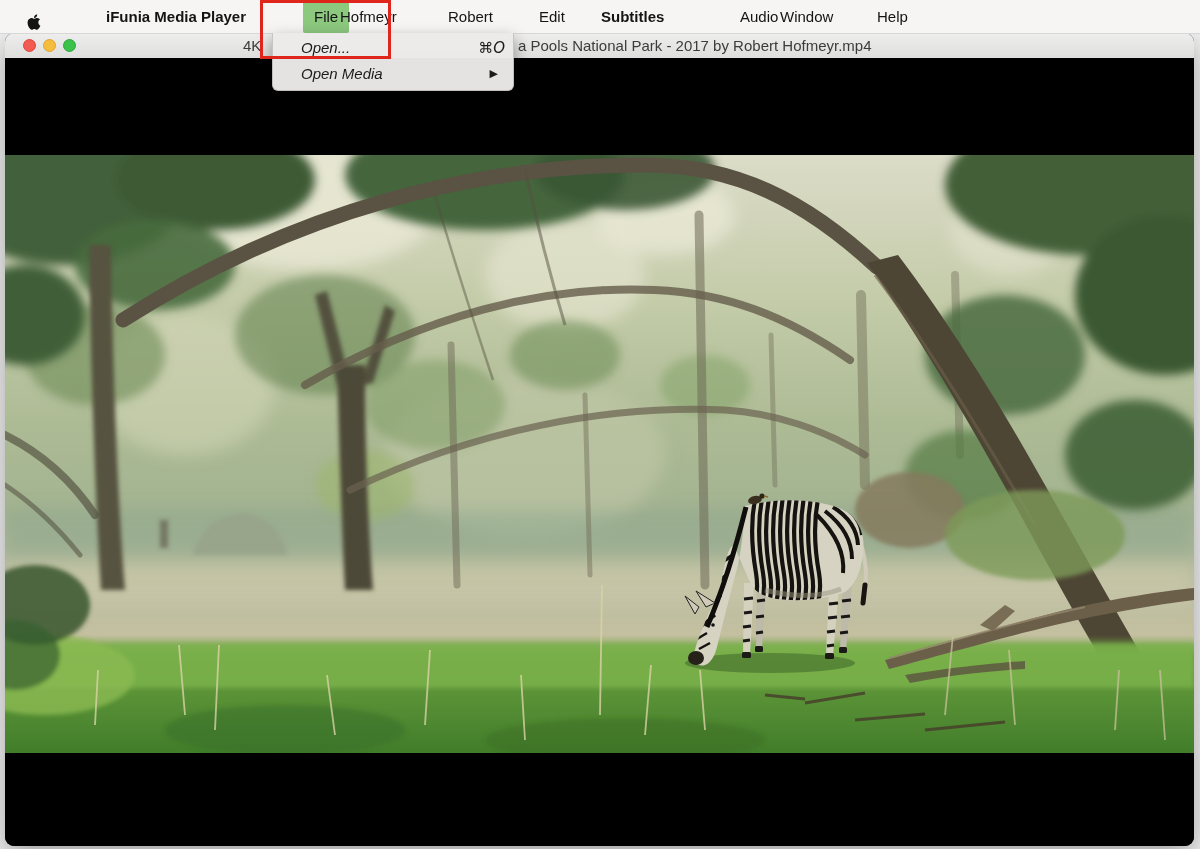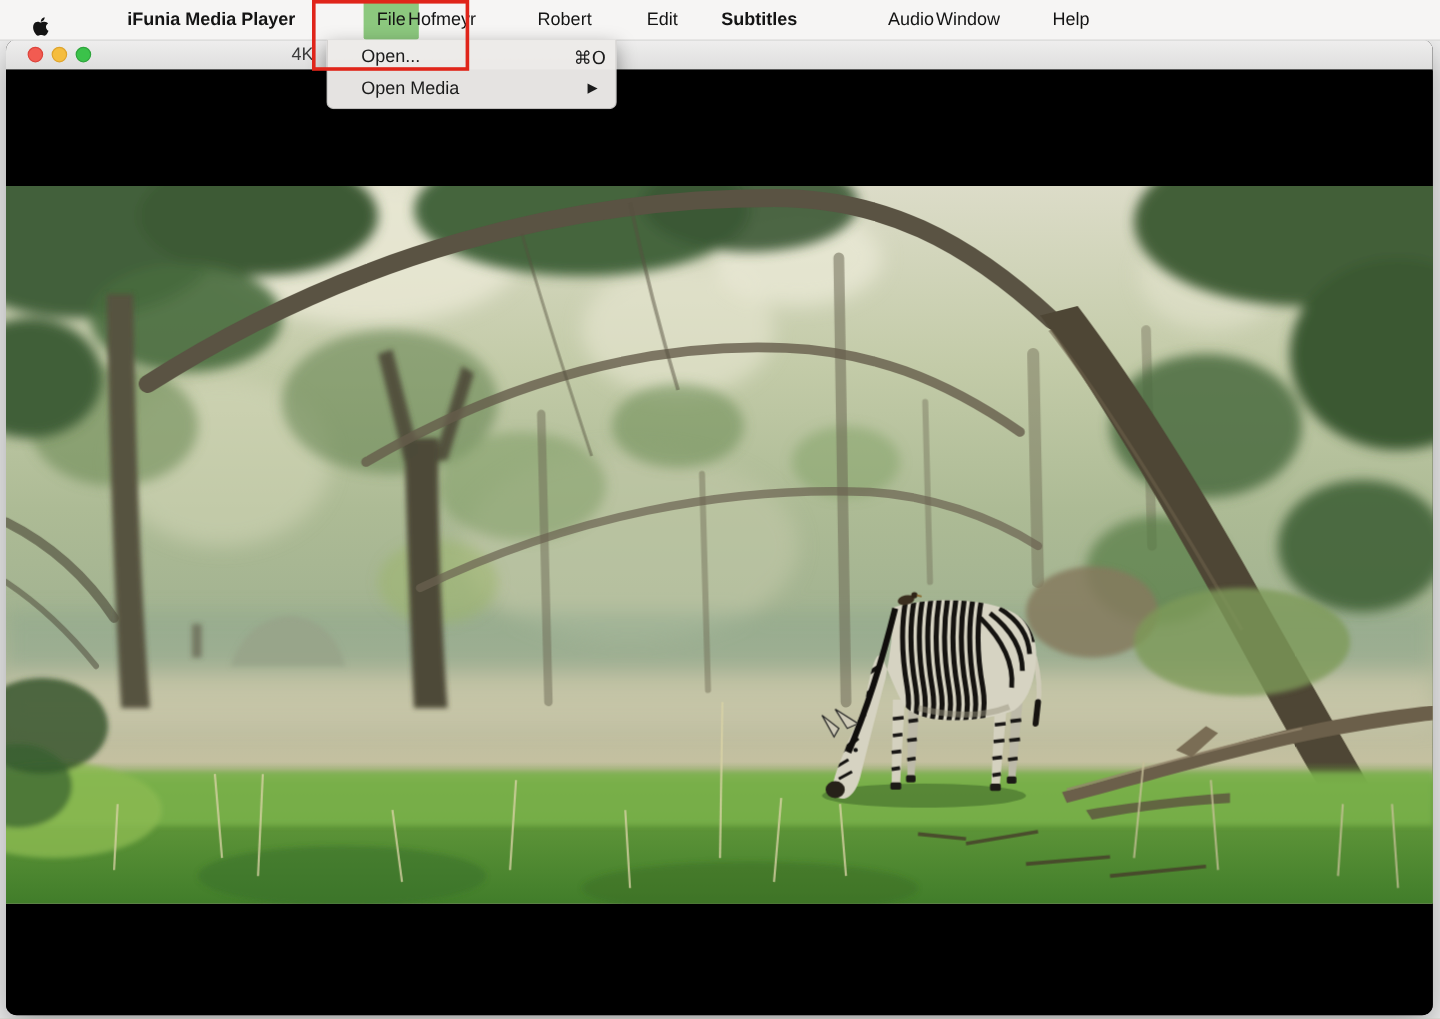--- a/index.html
+++ b/index.html
@@ -63,21 +63,21 @@
   .dropdown{
     position:absolute;left:272px;top:33px;width:242px;
     background:rgba(236,234,232,.97);
     border:1px solid rgba(0,0,0,.16);border-top:none;
     border-radius:1px 1px 6px 6px;
     box-shadow:0 6px 16px rgba(0,0,0,.38);
     z-index:40;padding:2px 0 3px 0;box-sizing:border-box;
   }
   .dd-item{
     height:26px;line-height:26px;font-size:15px;color:#1b1b1b;
-    padding-left:28px;padding-right:8px;position:relative;white-space:nowrap;
+    padding-left:28px;padding-right:8px;position:relative;white-space:nowrap;font-style:italic;
   }
   .dd-shortcut{
     position:absolute;right:8px;top:0;
     font-family:"DejaVu Sans",sans-serif;font-size:15px;color:#1b1b1b;
   }
   .dd-arrow{
     position:absolute;right:15px;top:0;
     font-family:"DejaVu Sans",sans-serif;font-size:11px;color:#1b1b1b;
   }
   
@@ -106,20 +106,21 @@
 </div>
 
 <div class="window">
   <div class="titlebar">
     <div class="lights">
       <div class="light close"></div>
       <div class="light min"></div>
       <div class="light zoomb"></div>
     </div>
     <span class="titletext title-left">4K</span>
+    <span class="titletext title-right">a Pools National Park - 2017 by Robert Hofmeyr.mp4</span>
   </div>
 
   <div class="videoarea">
     <div class="frame" role="img" aria-label="Zebra grazing on bright green grass among large hazy woodland trees with a great arching branch">
       <svg viewBox="0 0 1189 598" preserveAspectRatio="none">
         <defs>
           <linearGradient id="bgGrad" x1="0" y1="0" x2="0" y2="1">
             <stop offset="0" stop-color="#dcdcc8"></stop>
             <stop offset=".25" stop-color="#c3cba8"></stop>
             <stop offset=".45" stop-color="#adbb95"></stop>

